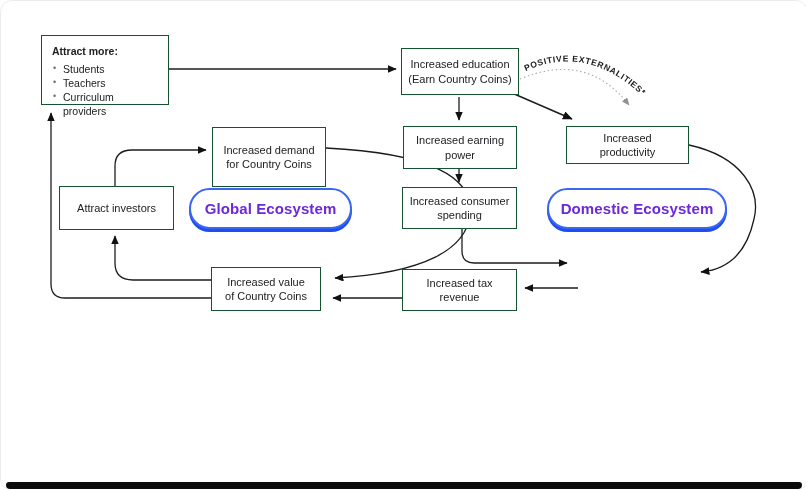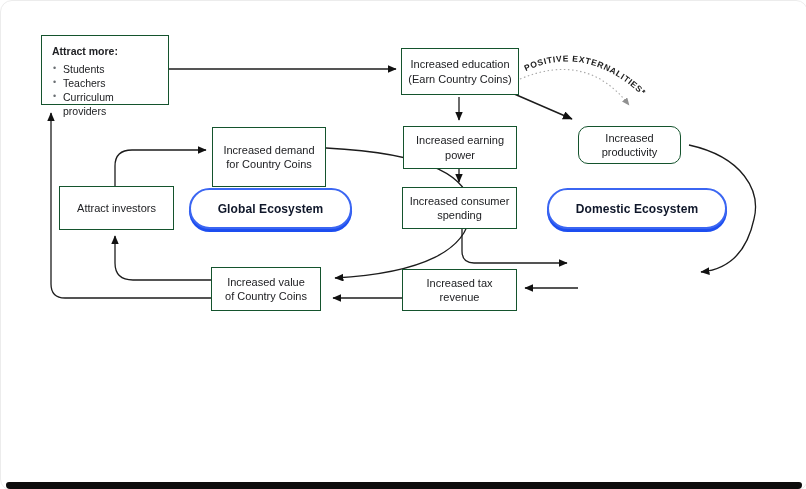--- a/index.html
+++ b/index.html
@@ -18,21 +18,21 @@
   .list-node {
     align-items:flex-start; justify-content:flex-start; flex-direction:column;
     text-align:left; padding:9px 10px; font-size:10.5px; white-space:normal;
   }
   .list-node .ln-title { font-weight:700; margin-bottom:3px; }
   .bullet-item { position:relative; padding-left:11px; line-height:1.35; }
   .bullet-item::before { content:"•"; position:absolute; left:1px; top:0; color:#6b6f73; font-size:9px; }
   .pill {
     position:absolute; background:#fff; border:2px solid #3b66f2; border-radius:24px;
     box-shadow:0 3px 0 #1d4ef0; display:flex; align-items:center; justify-content:center;
-    font-weight:700; font-size:12px; color:#0f172a; letter-spacing:0.1px; z-index:2; box-sizing:border-box;
+    font-weight:700; font-size:15px; color:#6d28d9; letter-spacing:0.1px; z-index:2; box-sizing:border-box;
   }
   .logo {
     position:absolute; left:38px; top:334px; font-size:30px; font-weight:700;
     color:#1652f0; letter-spacing:-0.8px; z-index:2;
   }
   .panel {
     position:absolute; left:418px; top:343px; width:350px; height:103px;
     background:#f2f2f2; padding:13px 16px; box-sizing:border-box;
     font-size:11px; color:#1b1b1b; z-index:2;
   }
@@ -85,21 +85,21 @@
     <div class="bullet-item">Teachers</div>
     <div class="bullet-item">Curriculum providers</div>
   </div>
 
   <div class="node" style="left:400px; top:47px; width:118px; height:47px;">Increased education
 (Earn Country Coins)</div>
 
   <div class="node" style="left:402px; top:125px; width:114px; height:43px;">Increased earning
 power</div>
 
-  <div class="node" style="left:577px; top:125px; width:103px; height:38px;border-radius:10px;">Increased
+  <div class="node" style="left:565px; top:125px; width:123px; height:38px;">Increased
 productivity</div>
 
   <div class="node" style="left:211px; top:126px; width:114px; height:60px;">Increased demand
 for Country Coins</div>
 
   <div class="node" style="left:58px; top:185px; width:115px; height:44px;">Attract investors</div>
 
   <div class="node" style="left:401px; top:186px; width:115px; height:42px;">Increased consumer
 spending</div>
 

